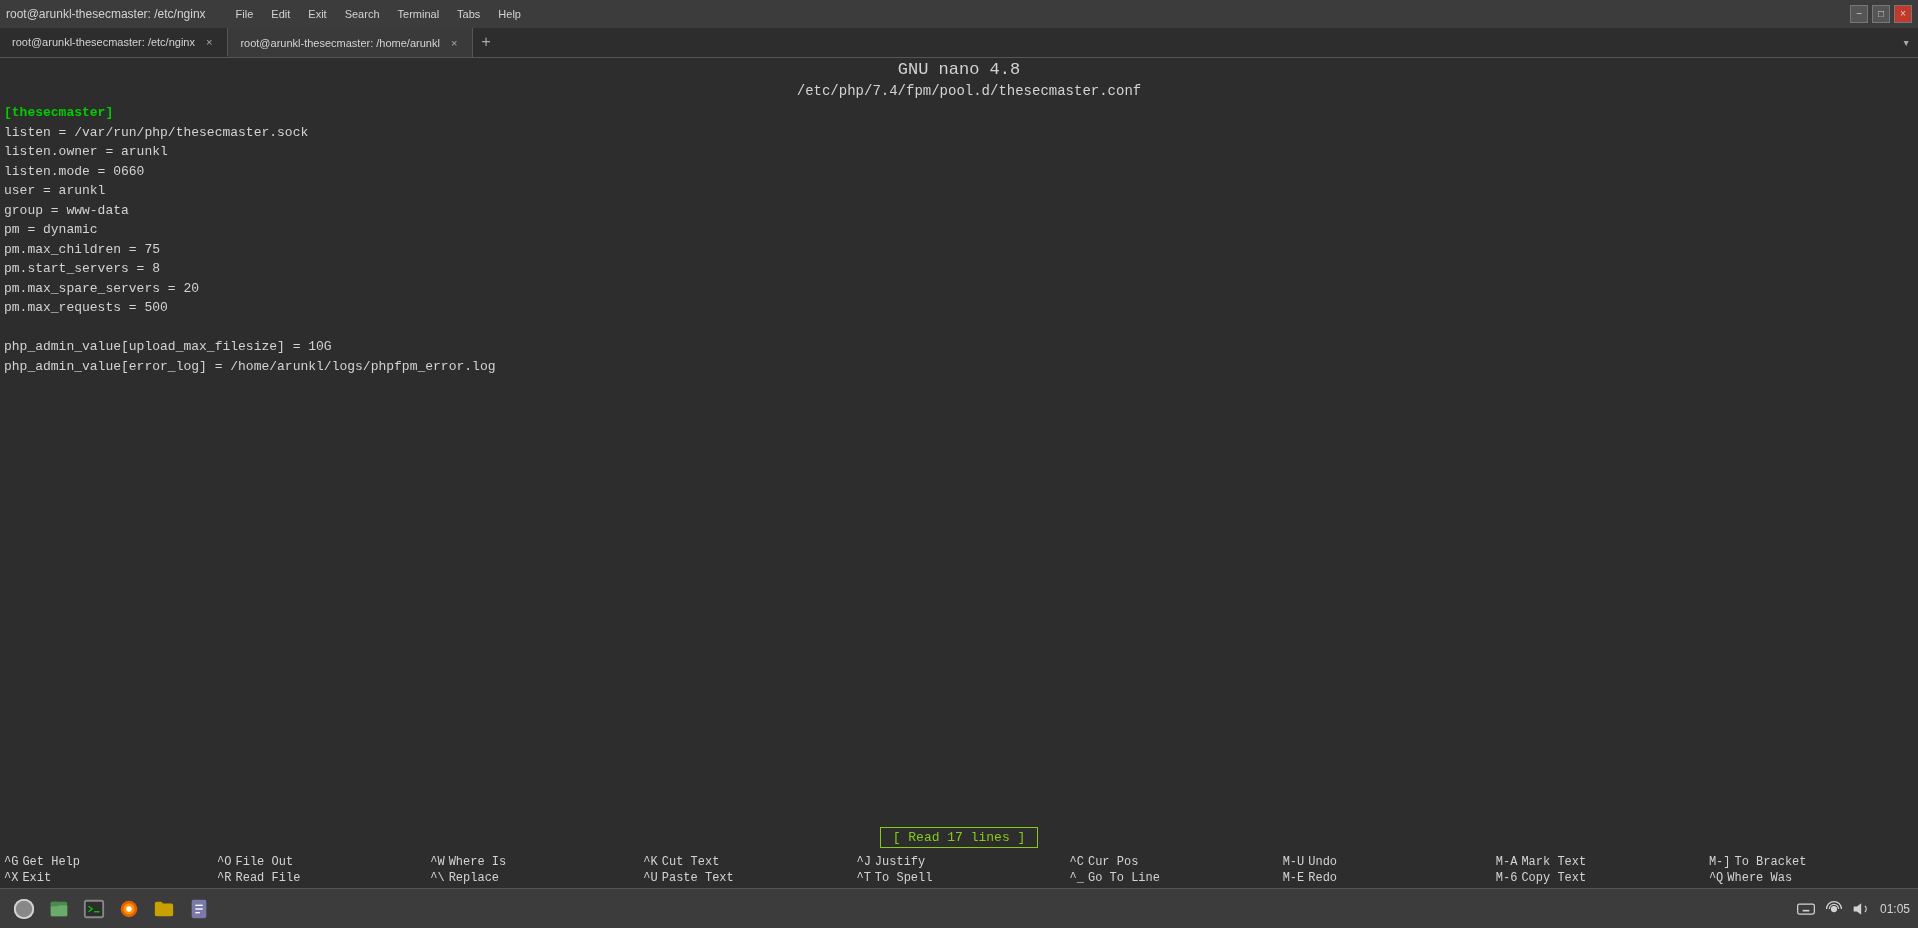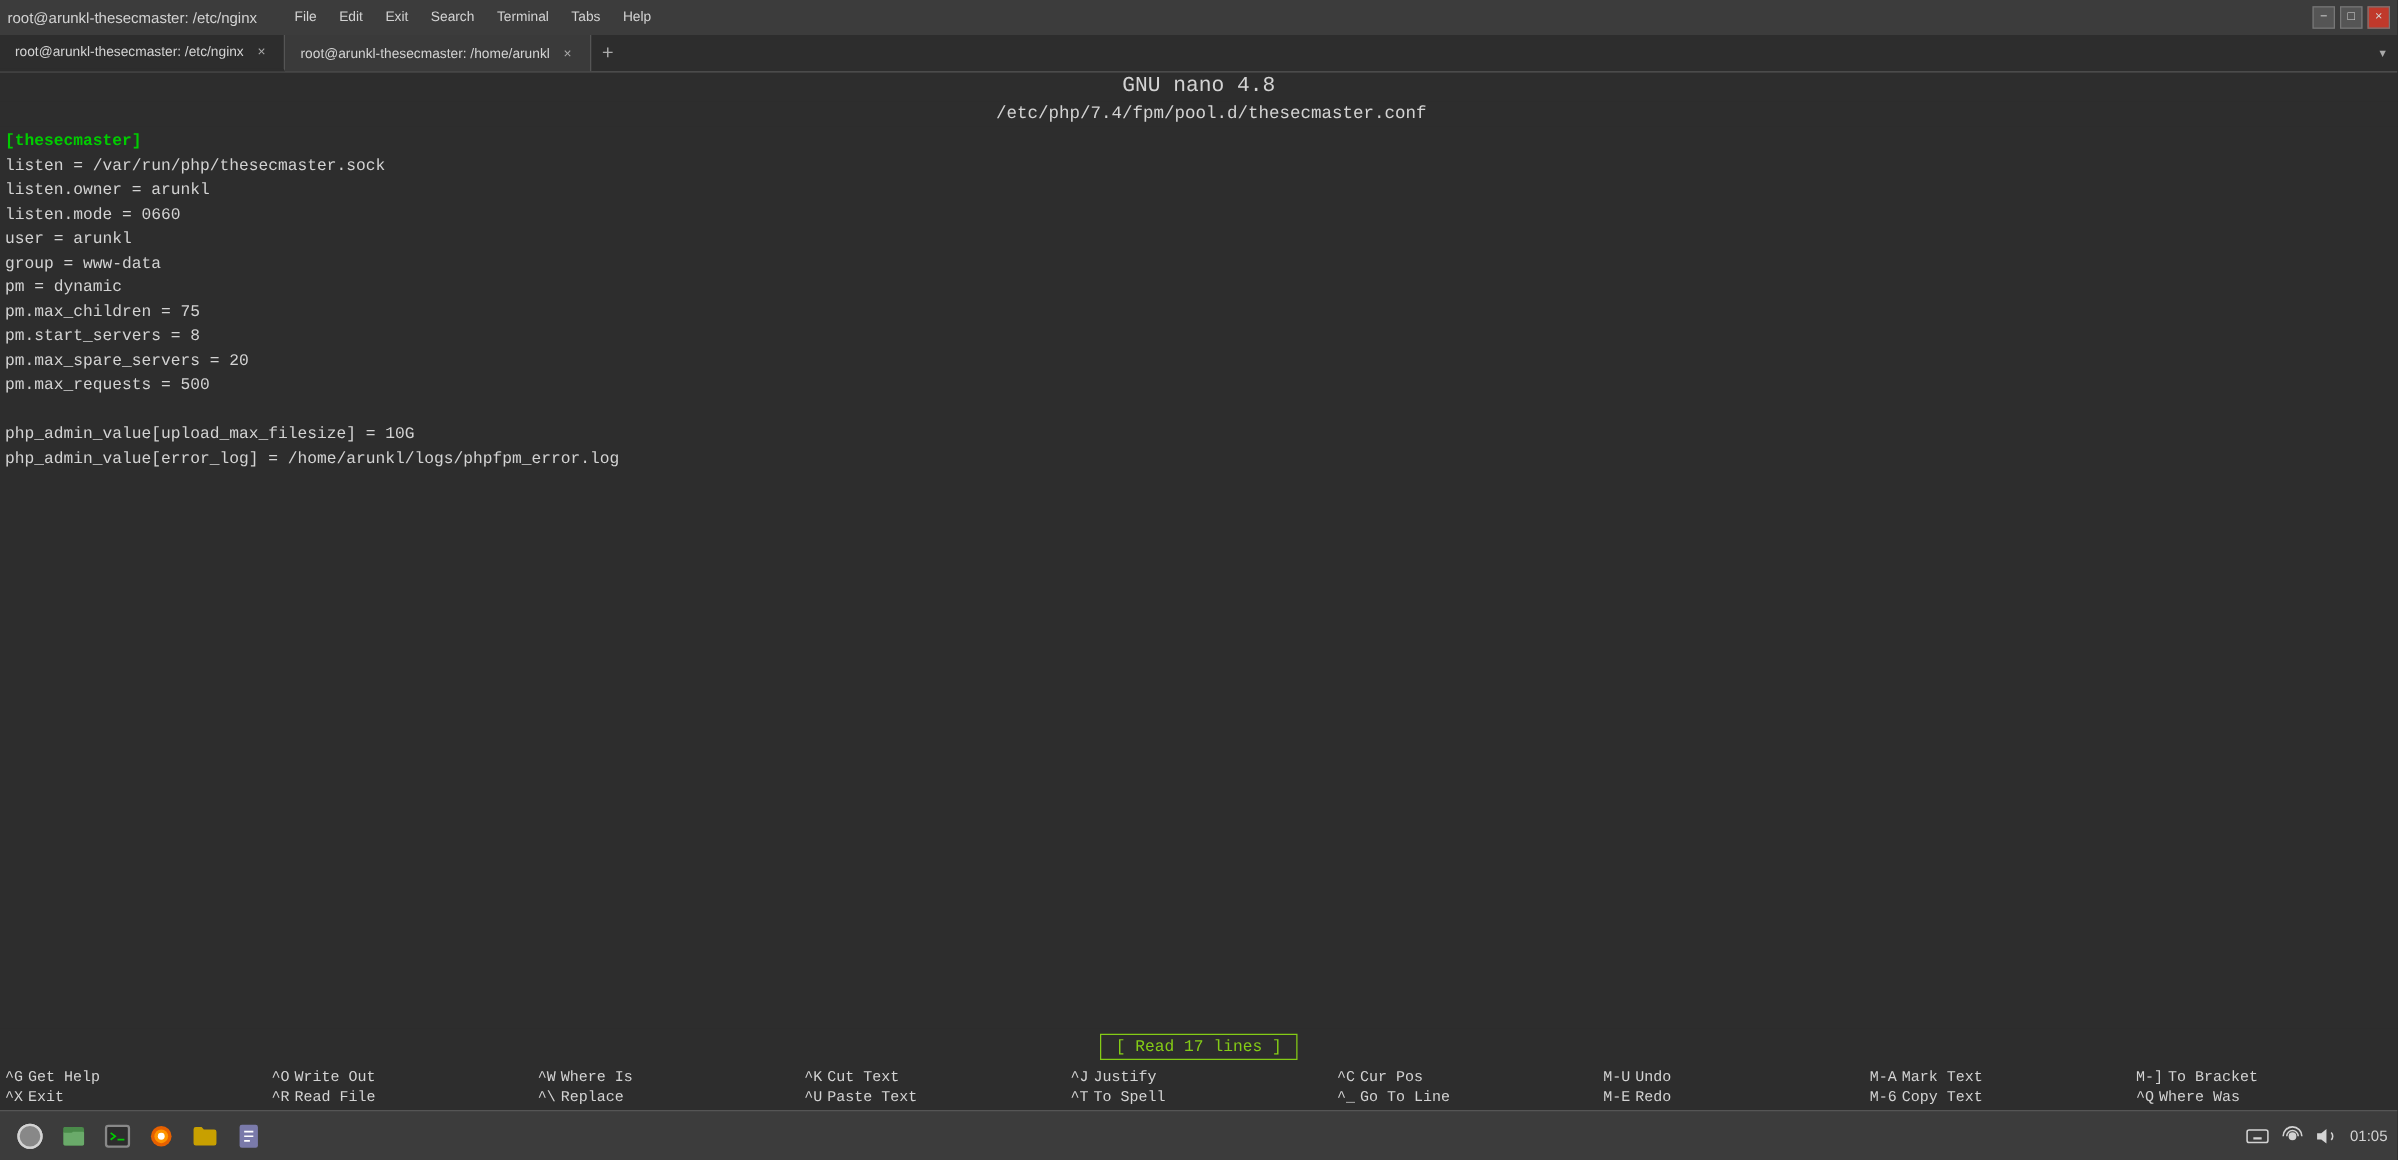--- a/index.html
+++ b/index.html
@@ -278,21 +278,21 @@
 </div>
 
 <div id="shortcuts">
   <div class="shortcut-row" id="shortcut-row-1">
       <div class="shortcut-item">
         <span class="shortcut-key">^G</span>
         <span class="shortcut-label">Get Help</span>
       </div>
       <div class="shortcut-item">
         <span class="shortcut-key">^O</span>
-        <span class="shortcut-label">Write Out</span>
+        <span class="shortcut-label">File Out</span>
       </div>
       <div class="shortcut-item">
         <span class="shortcut-key">^W</span>
         <span class="shortcut-label">Where Is</span>
       </div>
       <div class="shortcut-item">
         <span class="shortcut-key">^K</span>
         <span class="shortcut-label">Cut Text</span>
       </div>
       <div class="shortcut-item">

